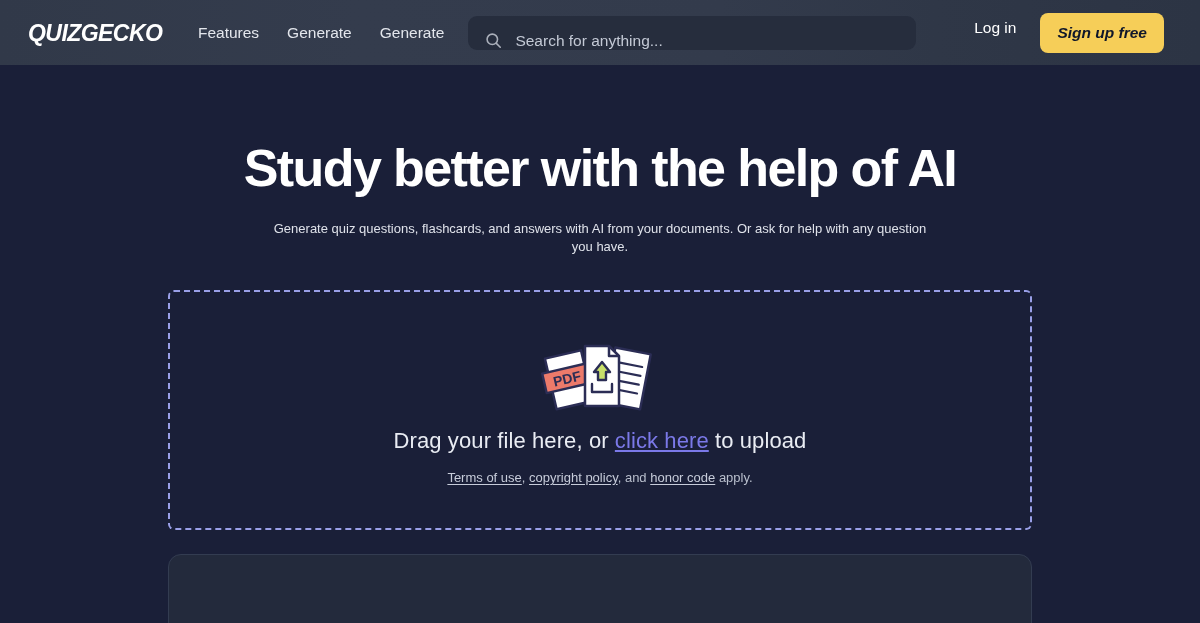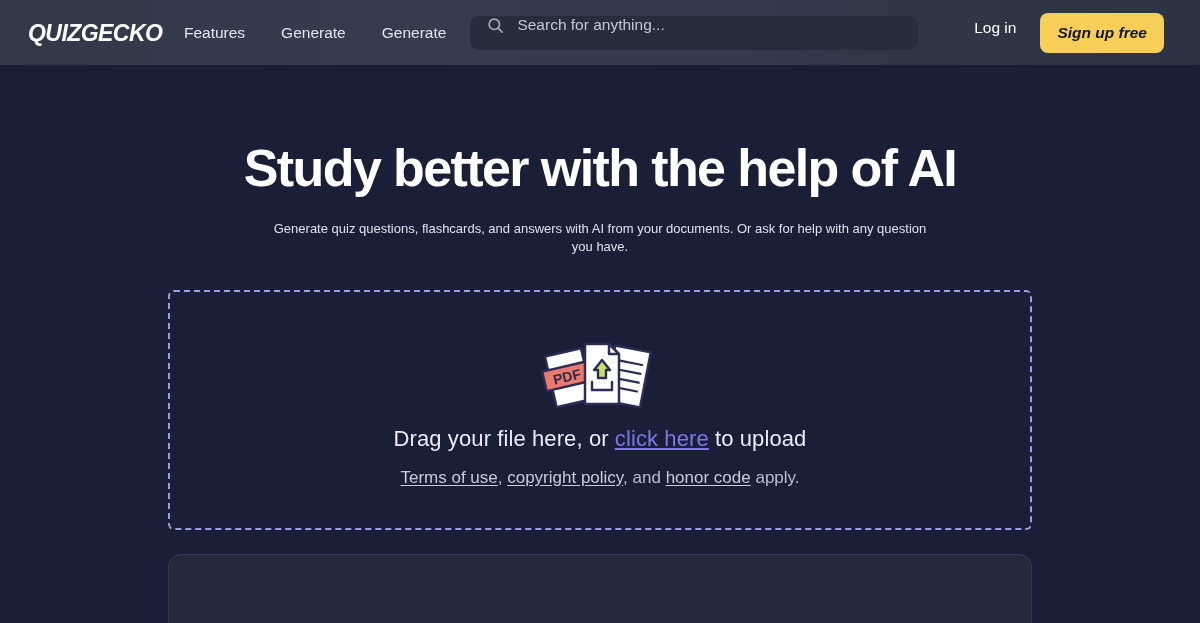--- a/index.html
+++ b/index.html
@@ -23,30 +23,30 @@
     font-size: 24px;
     font-weight: 700;
     font-style: italic;
     letter-spacing: -0.6px;
     color: #ffffff;
     font-family: "Liberation Sans", sans-serif;
     transform: scaleX(0.96);
     transform-origin: left center;
     white-space: nowrap;
   }
-  .nav { display: flex; align-items: center; margin-left: 16px; gap: 36px; }
+  .nav { display: flex; align-items: center; margin-left: 30px; gap: 28px; }
   .nav a {
     color: #e3e6ec; font-size: 15.5px; text-decoration: none; white-space: nowrap;
   }
   .search-wrap {
     margin-left: 24px;
     width: 448px; height: 34px;
     background: #262d3d;
     border-radius: 9px;
-    display: flex; align-items: flex-start;
+    display: flex; align-items: flex-end;
     padding: 0 16px;
   }
   .search-icon { width: 19px; height: 19px; flex: 0 0 auto; opacity: .78; }
   .search-input {
     flex: 1; background: transparent; border: none; outline: none;
     color: #cfd4de; font-size: 15.5px; margin-left: 12px;
     font-family: "Liberation Sans", sans-serif;
   }
   .search-input::placeholder { color: #c3c9d5; opacity: 1; }
   .header-right {
@@ -94,21 +94,21 @@
     align-items: center; justify-content: center;
   }
   .upload-art { width: 118px; height: 74px; margin-top: 8px; }
   .drop-text {
     margin-top: 12px;
     font-size: 22px; color: #e9ecf3; letter-spacing: .1px;
   }
   .drop-text a { color: #7b79e8; text-decoration: underline; text-underline-offset: 2px; }
   .legal {
     margin-top: 16px;
-    font-size: 17px; color: #b9bfcd;
+    font-size: 13px; color: #b9bfcd;
   }
   .legal a { color: #c7ccda; text-decoration: underline; text-underline-offset: 2px; }
 
   
   .askbox {
     margin: 24px auto 0;
     width: 864px; height: 120px;
     background: #232a3c;
     border: 1px solid #333c51;
     border-radius: 13px;

